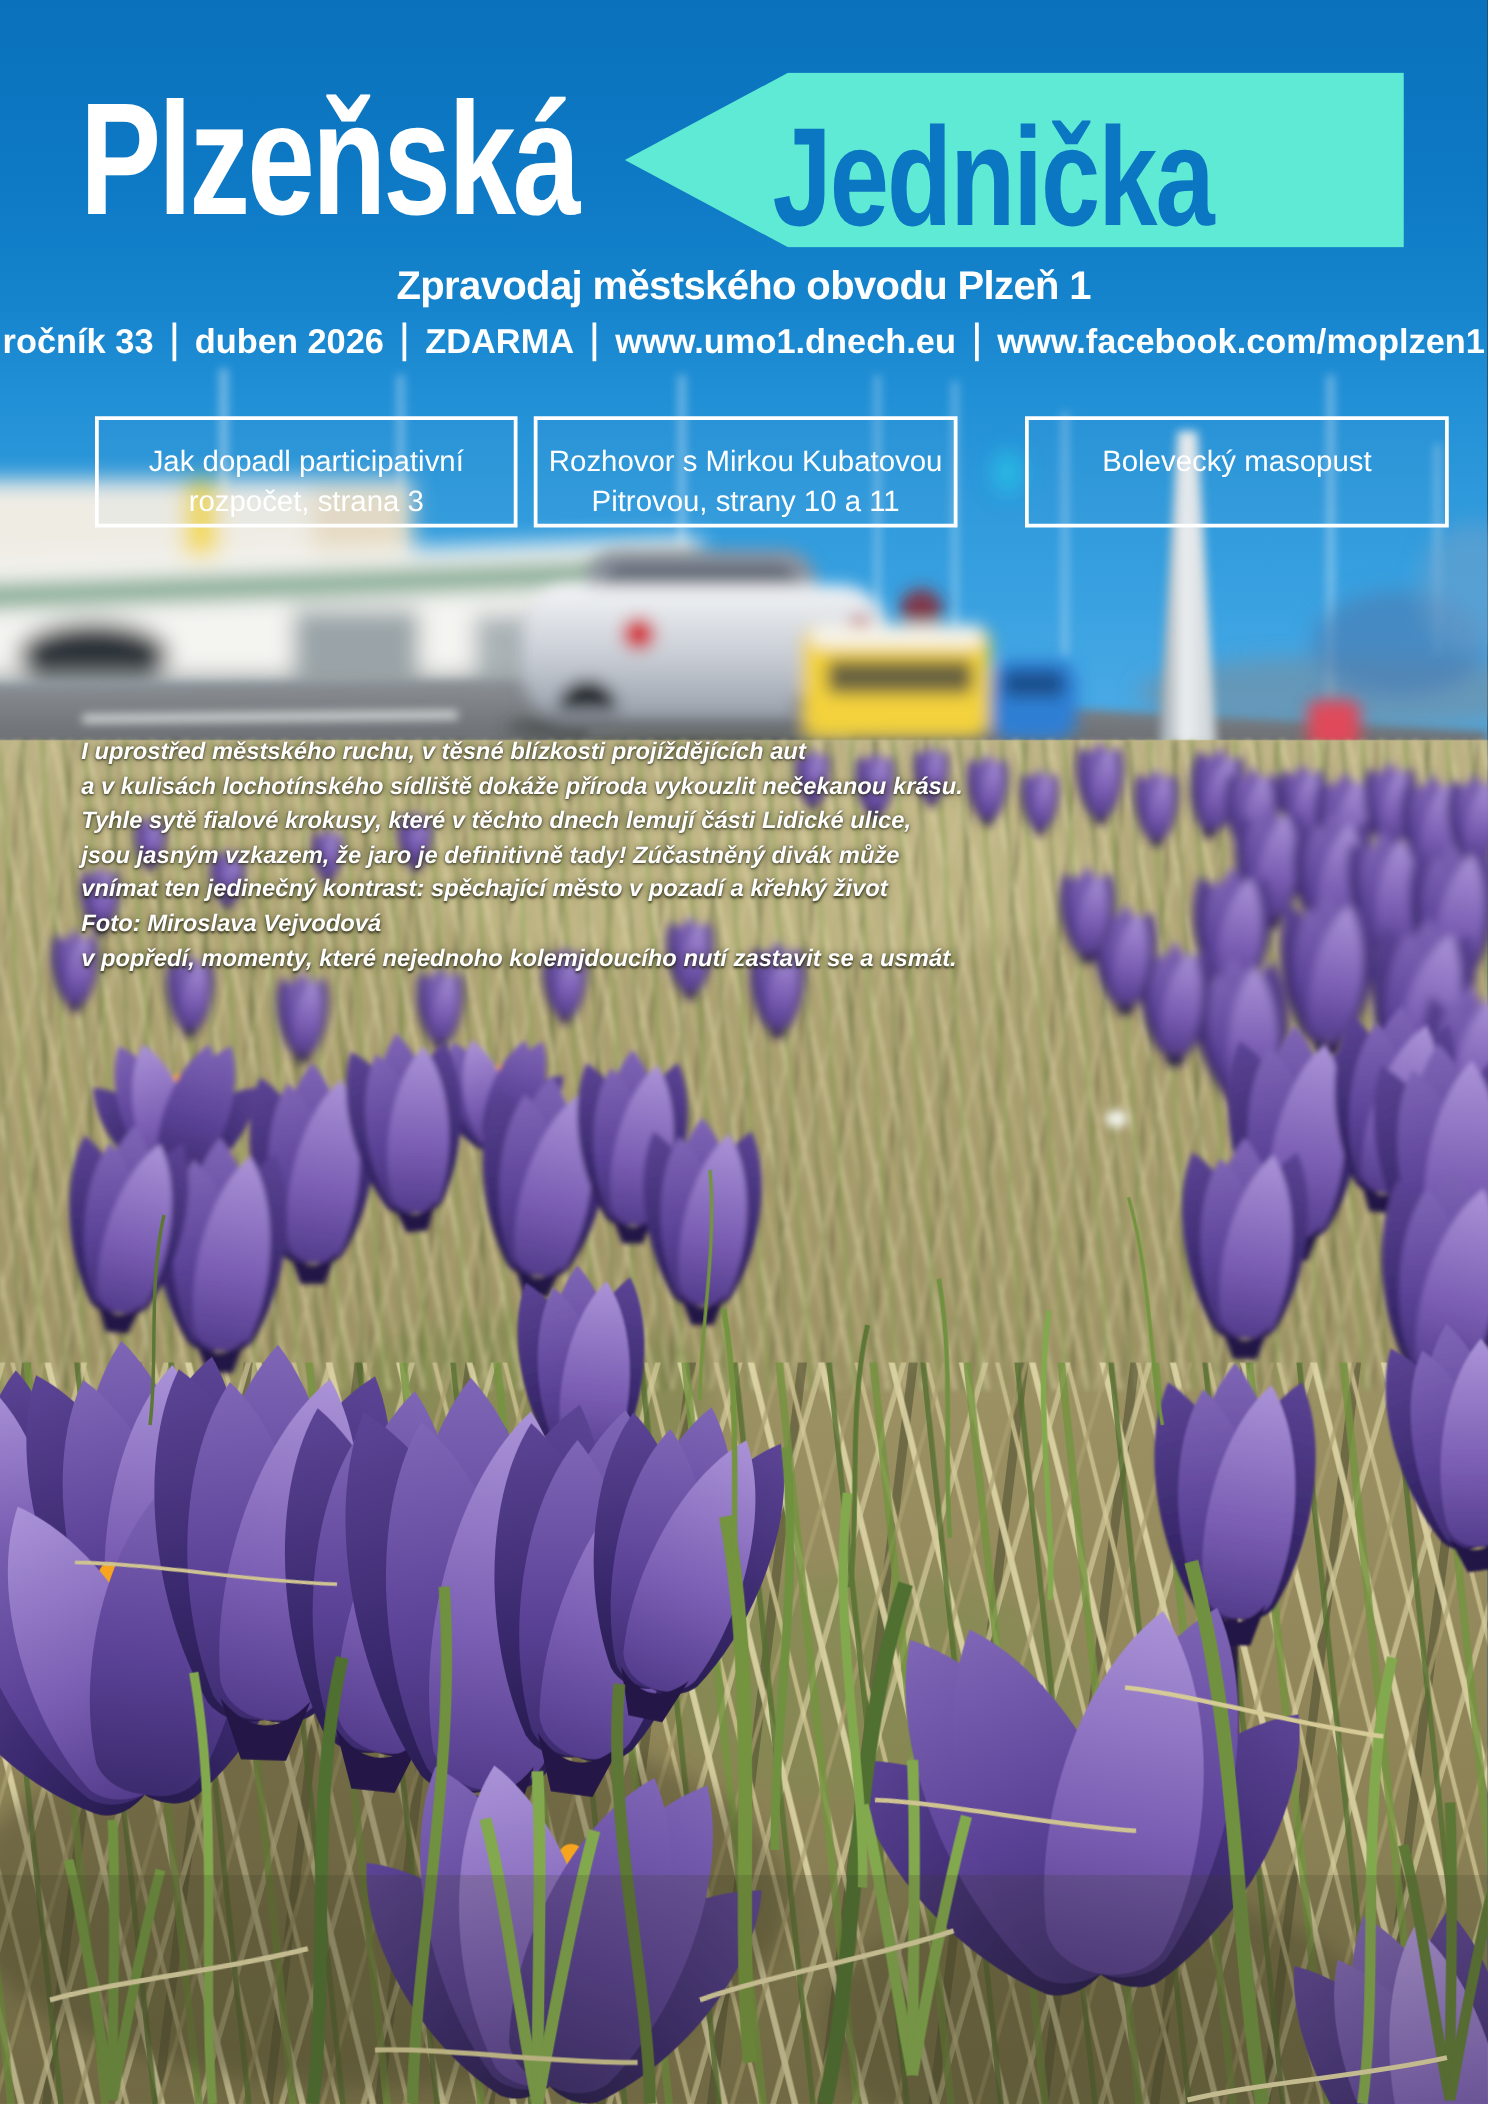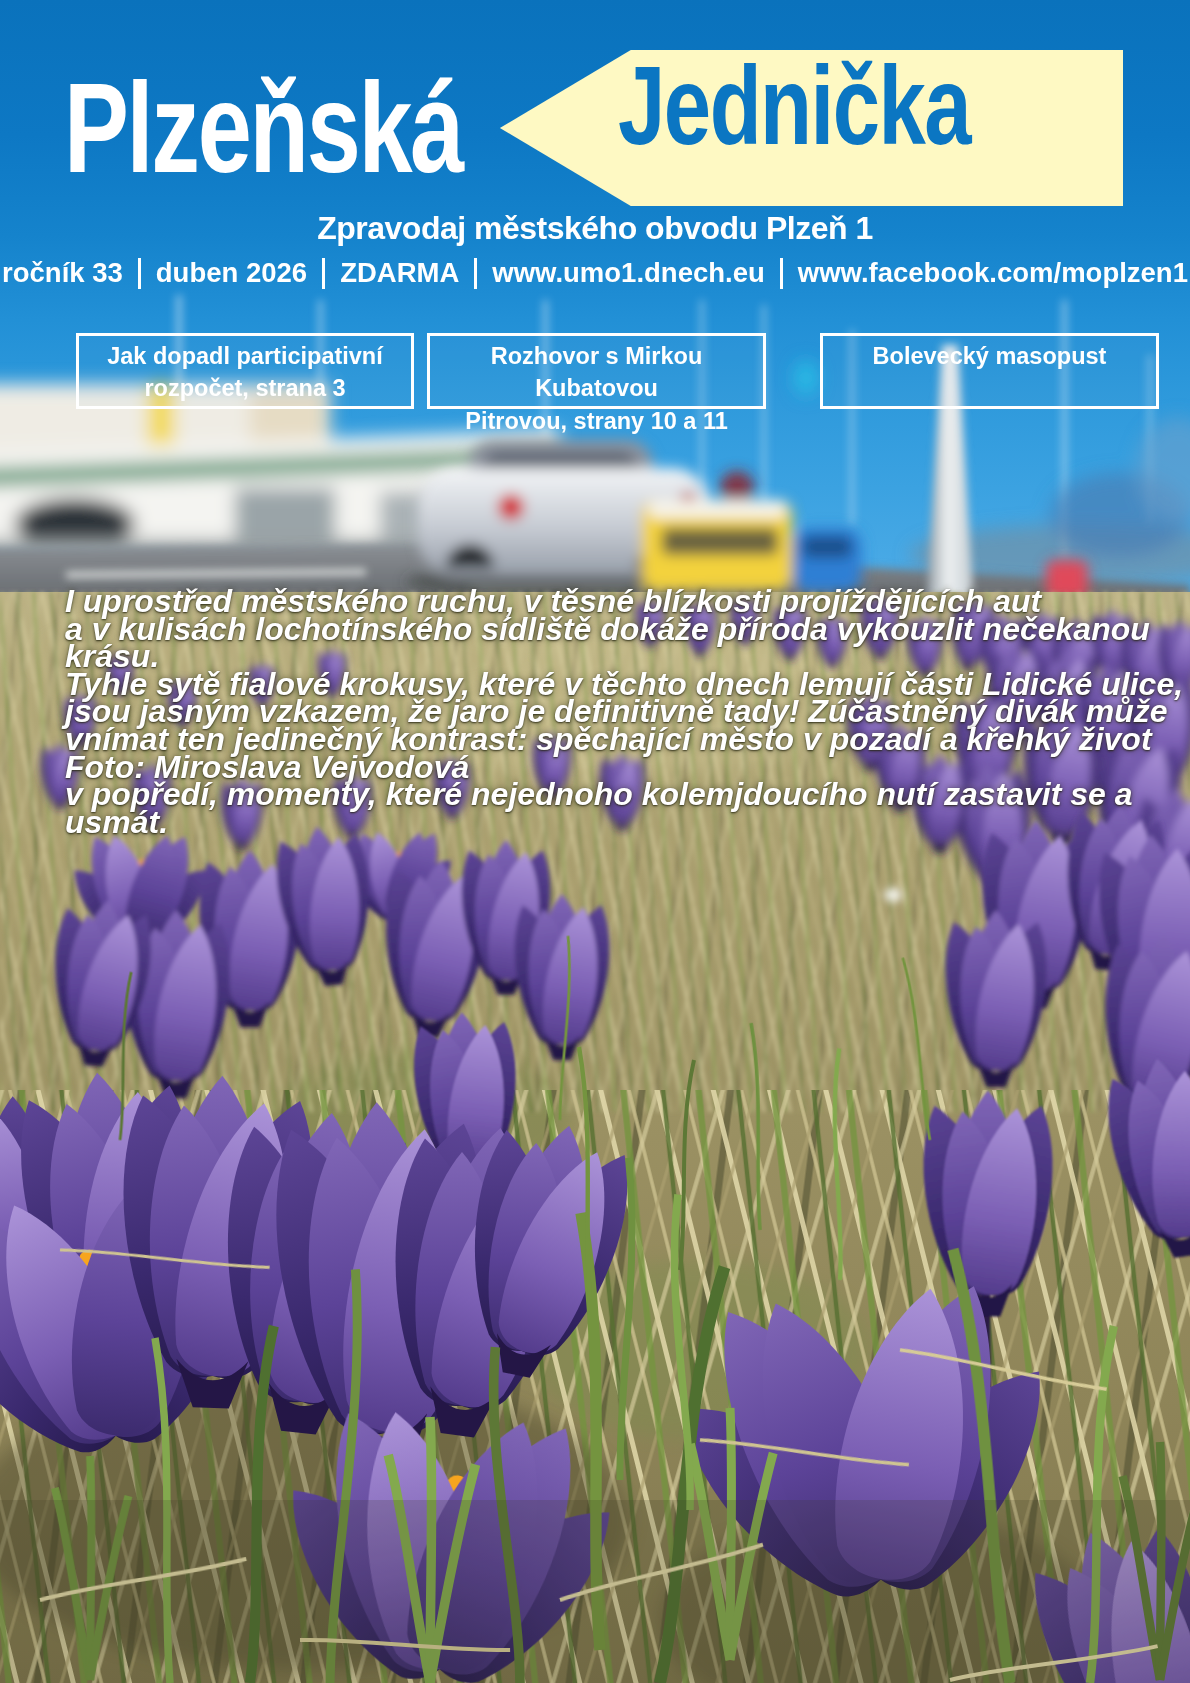--- a/index.html
+++ b/index.html
@@ -11,41 +11,41 @@
       #0a72bc 0%, #0d78c4 8%, #1583cc 14%, #2290d6 19%,
       #2f9adc 24%, #3ba2e1 29%, #4aaae6 34%, #63b8eb 40%,
       #86c7ef 46%, #aed9f4 52%, #cfe7f7 56%, #d9ecf8 60%, #cfe0e8 66%, #b9b089 72%, #a89c6c 100%);}
   svg.scene{position:absolute;left:0;top:0;}
 
   
   .masthead{position:absolute;left:0;top:0;width:100%;z-index:6;color:#fff;}
   .logo-row{position:absolute;top:58px;left:64px;width:1062px;height:140px;display:flex;align-items:center;}
   .logo-left{font-weight:bold;font-size:128px;line-height:140px;letter-spacing:-3px;white-space:nowrap;}
   .squish{display:inline-block;transform:scaleX(.76);transform-origin:left center;}
-  .logo-tag{margin-left:-88px;height:156px;background:#fef9c3;
+  .logo-tag{margin-left:-88px;height:140px;background:#5eead4;
     clip-path:polygon(0 50%,21% 0,100% 0,100% 100%,21% 100%);
-    display:flex;align-items:flex-start;padding:0 42px 0 118px;}
+    display:flex;align-items:flex-end;padding:0 42px 0 118px;}
   .tag-text{font-weight:bold;font-size:112px;color:#0b76c2;letter-spacing:-2px;line-height:112px;white-space:nowrap;}
   .subtitle{position:absolute;top:210px;left:0;width:100%;text-align:center;
     font-size:32px;font-weight:bold;letter-spacing:-.5px;}
   .infoline{position:absolute;top:257px;left:0;width:100%;text-align:center;
     font-size:27.5px;font-weight:bold;white-space:nowrap;}
   .infoline .bar{display:inline-block;width:3px;height:31px;background:#fff;margin:0 15px;vertical-align:-7px;}
 
   
   .headlines{position:absolute;left:0;top:0;width:100%;z-index:6;}
   .hbox{position:absolute;top:333px;height:66px;border:3px solid #fff;background:rgba(130,180,225,.05);
-    color:#fff;font-size:23.5px;font-weight:bold;text-align:center;line-height:1.38;padding-top:4px;box-sizing:content-box;}
+    color:#fff;font-size:23.5px;font-weight:normal;text-align:center;line-height:1.38;padding-top:17px;box-sizing:content-box;}
   .hbox-0{left:76px;width:332px;}
   .hbox-1{left:427px;width:333px;}
   .hbox-2{left:792px;width:333px;margin-left:28px;}
 
   
   .caption{position:absolute;left:65px;top:588px;z-index:6;color:#fff;
-    font-style:italic;font-weight:bold;font-size:32px;line-height:27.6px;
+    font-style:italic;font-weight:bold;font-size:19px;line-height:27.6px;
     text-shadow:0 1px 2px rgba(35,35,15,.85),0 0 6px rgba(35,35,15,.55);}
 </style>
 </head>
 <body>
 
 <div class="page">
   <div class="sky"></div>
 
   <svg class="scene" width="1190" height="1683" viewBox="0 0 1190 1683" aria-hidden="true">
     <defs>

